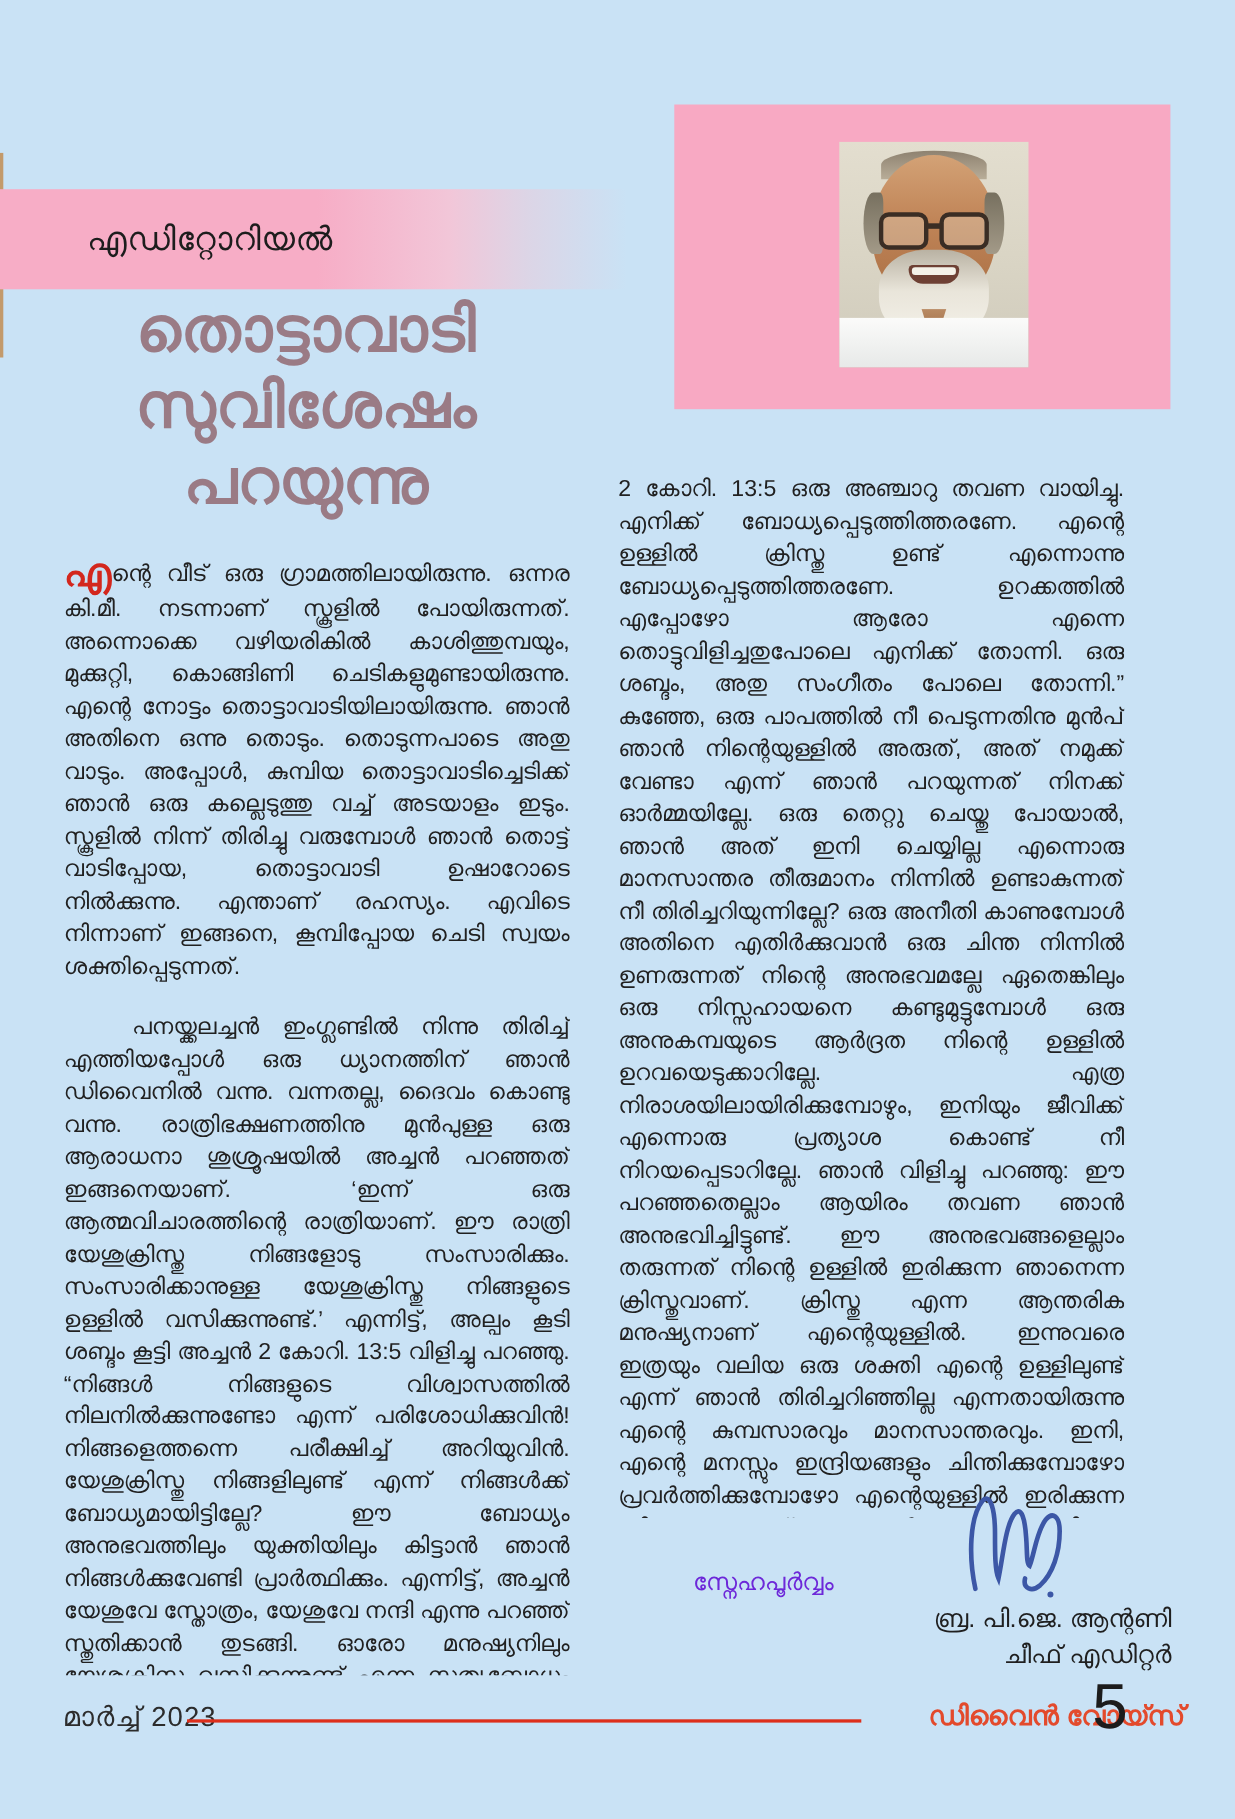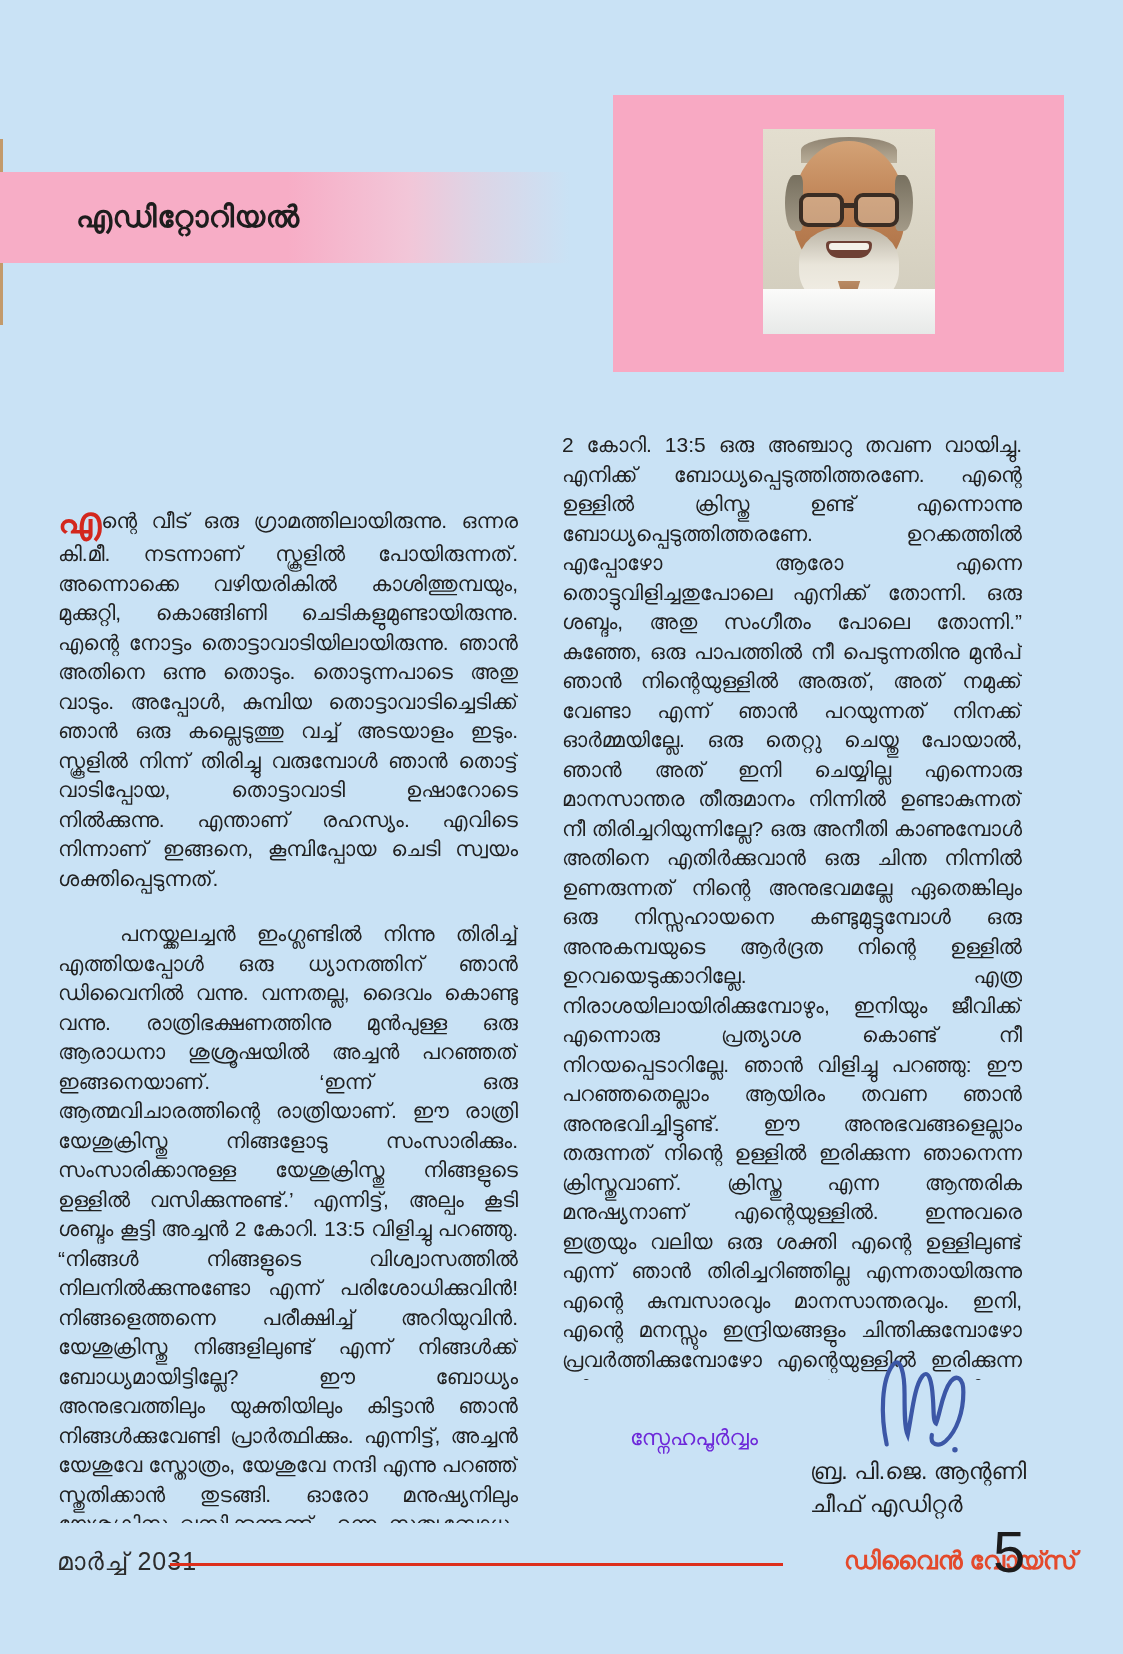--- a/index.html
+++ b/index.html
@@ -13,21 +13,21 @@
   .edge-strip {
     position:absolute; left:0; top:139px; width:3px; height:186px;
     background:#c39a6b;
   }
   .kicker-banner {
     position:absolute; left:0; top:172px; width:600px; height:91px;
     background:linear-gradient(to right, #f7adc6 0%, #f7adc6 48%, #f2c6d8 68%, #dcd5e6 80%, rgba(201,226,245,0) 95%);
     display:flex; align-items:center;
   }
   .kicker-banner .kicker {
-    padding-left:49px; font-size:30px; font-weight:700; color:#1d1d1d; letter-spacing:0.5px;margin-left:27px;
+    padding-left:79px; font-size:30px; font-weight:400; color:#1d1d1d; letter-spacing:0.5px;
   }
   .photo-frame {
     position:absolute; left:613px; top:95px; width:451px; height:277px;
     background:#f8a9c3;
   }
   .photo {
     position:absolute; left:150px; top:34px; width:172px; height:205px;
     background:linear-gradient(180deg,#e3decf 0%,#d9d4c4 55%,#cfcabb 100%);
     overflow:hidden;
   }
@@ -48,21 +48,21 @@
     text-align:center; font-weight:bold; color:#9a7b85;
     font-size:57px; line-height:69px; letter-spacing:0px;
   }
   .col { position:absolute; text-align:justify; font-size:21px; line-height:29.5px; color:#212121; overflow:hidden; }
   .col-left  { left:58px;  top:503px; width:460px; height:1020px; }
   .col-right { left:562px; top:430px; width:460px; height:950px;  }
   .dropcap { font-size:36px; line-height:1; font-weight:bold; color:#d3271d; vertical-align:-5px; }
   .para2 { margin-top:26px; text-indent:62px; }
   .closing { position:absolute; left:630px; top:1425px; font-size:22px; color:#6d28d9; }
   .signature-svg { position:absolute; left:872px; top:1352px; width:105px; height:105px; }
-  .byline { position:absolute; left:810px; top:1455px; width:255px; text-align:left; font-size:23px; color:#1f1f1f; line-height:33px; }
+  .byline { position:absolute; left:810px; top:1455px; width:255px; text-align:right; font-size:23px; color:#1f1f1f; line-height:33px; }
   .footer-issue { position:absolute; left:57px;  top:1547px; font-size:25px; color:#2c2c2c; letter-spacing:1px; }
   .footer-line  { position:absolute; left:170px; top:1563px; width:613px; height:3px; background:#dd2f1c; }
   .footer-mag   { position:absolute; left:796px; top:1546px; font-size:25px; font-weight:bold; color:#e34a2c;margin-left:48px; }
   .footer-page  { position:absolute; left:993px; top:1518px; font-size:58px; font-weight:500; color:#1c1c1c; }
 </style>
 </head>
 <body>
 
 <div class="page">
 
@@ -83,20 +83,25 @@
         <div class="teeth"></div>
       </div>
       <div class="lens-left"></div>
       <div class="lens-right"></div>
       <div class="bridge"></div>
       <div class="collar"></div>
       <div class="shirt"></div>
     </div>
   </div>
 
+  <div class="headline">
+    <div>തൊട്ടാവാടി</div>
+    <div>സുവിശേഷം</div>
+    <div>പറയുന്നു</div>
+  </div>
 
   <div class="col col-left">
     <p><span class="dropcap">എ</span><span>ന്റെ വീട് ഒരു ഗ്രാമത്തിലായിരുന്നു. ഒന്നര കി.മീ. നടന്നാണ് സ്കൂളിൽ പോയിരുന്നത്. അന്നൊക്കെ വഴിയരികിൽ കാശിത്തുമ്പയും, മുക്കുറ്റി, കൊങ്ങിണി ചെടികളുമുണ്ടായിരുന്നു. എന്റെ നോട്ടം തൊട്ടാവാടിയിലായിരുന്നു. ഞാൻ അതിനെ ഒന്നു തൊടും. തൊടുന്നപാടെ അതു വാടും. അപ്പോൾ, കുമ്പിയ തൊട്ടാവാടിച്ചെടിക്ക് ഞാൻ ഒരു കല്ലെടുത്തു വച്ച് അടയാളം ഇടും. സ്കൂളിൽ നിന്ന് തിരിച്ചു വരുമ്പോൾ ഞാൻ തൊട്ട് വാടിപ്പോയ, തൊട്ടാവാടി ഉഷാറോടെ നിൽക്കുന്നു. എന്താണ് രഹസ്യം. എവിടെ നിന്നാണ് ഇങ്ങനെ, കൂമ്പിപ്പോയ ചെടി സ്വയം ശക്തിപ്പെടുന്നത്.</span></p>
     <p class="para2">പനയ്ക്കലച്ചൻ ഇംഗ്ലണ്ടിൽ നിന്നു തിരിച്ച് എത്തിയപ്പോൾ ഒരു ധ്യാനത്തിന് ഞാൻ ഡിവൈനിൽ വന്നു. വന്നതല്ല, ദൈവം കൊണ്ടു വന്നു. രാത്രിഭക്ഷണത്തിനു മുൻപുള്ള ഒരു ആരാധനാ ശുശ്രൂഷയിൽ അച്ചൻ പറഞ്ഞത് ഇങ്ങനെയാണ്. ‘ഇന്ന് ഒരു ആത്മവിചാരത്തിന്റെ രാത്രിയാണ്. ഈ രാത്രി യേശുക്രിസ്തു നിങ്ങളോടു സംസാരിക്കും. സംസാരിക്കാനുള്ള യേശുക്രിസ്തു നിങ്ങളുടെ ഉള്ളിൽ വസിക്കുന്നുണ്ട്.’ എന്നിട്ട്, അല്പം കൂടി ശബ്ദം കൂട്ടി അച്ചൻ 2 കോറി. 13:5 വിളിച്ചു പറഞ്ഞു. “നിങ്ങൾ നിങ്ങളുടെ വിശ്വാസത്തിൽ നിലനിൽക്കുന്നുണ്ടോ എന്ന് പരിശോധിക്കുവിൻ! നിങ്ങളെത്തന്നെ പരീക്ഷിച്ച് അറിയുവിൻ. യേശുക്രിസ്തു നിങ്ങളിലുണ്ട് എന്ന് നിങ്ങൾക്ക് ബോധ്യമായിട്ടില്ലേ? ഈ ബോധ്യം അനുഭവത്തിലും യുക്തിയിലും കിട്ടാൻ ഞാൻ നിങ്ങൾക്കുവേണ്ടി പ്രാർത്ഥിക്കും. എന്നിട്ട്, അച്ചൻ യേശുവേ സ്തോത്രം, യേശുവേ നന്ദി എന്നു പറഞ്ഞ് സ്തുതിക്കാൻ തുടങ്ങി. ഓരോ മനുഷ്യനിലും യേശുക്രിസ്തു വസിക്കുന്നുണ്ട് എന്ന സത്യബോധം ഏവർക്കും പകർന്നു കൊടുക്കണമേ എന്നു കൂടി അച്ചൻ പറയുന്നുണ്ടായിരുന്നു.</p>
   </div>
 
   <div class="col col-right">
     <p>2 കോറി. 13:5 ഒരു അഞ്ചാറു തവണ വായിച്ചു. എനിക്ക് ബോധ്യപ്പെടുത്തിത്തരണേ. എന്റെ ഉള്ളിൽ ക്രിസ്തു ഉണ്ട് എന്നൊന്നു ബോധ്യപ്പെടുത്തിത്തരണേ. ഉറക്കത്തിൽ എപ്പോഴോ ആരോ എന്നെ തൊട്ടുവിളിച്ചതുപോലെ എനിക്ക് തോന്നി. ഒരു ശബ്ദം, അതു സംഗീതം പോലെ തോന്നി.” കുഞ്ഞേ, ഒരു പാപത്തിൽ നീ പെടുന്നതിനു മുൻപ് ഞാൻ നിന്റെയുള്ളിൽ അരുത്, അത് നമുക്ക് വേണ്ടാ എന്ന് ഞാൻ പറയുന്നത് നിനക്ക് ഓർമ്മയില്ലേ. ഒരു തെറ്റു ചെയ്തു പോയാൽ, ഞാൻ അത് ഇനി ചെയ്യില്ല എന്നൊരു മാനസാന്തര തീരുമാനം നിന്നിൽ ഉണ്ടാകുന്നത് നീ തിരിച്ചറിയുന്നില്ലേ? ഒരു അനീതി കാണുമ്പോൾ അതിനെ എതിർക്കുവാൻ ഒരു ചിന്ത നിന്നിൽ ഉണരുന്നത് നിന്റെ അനുഭവമല്ലേ ഏതെങ്കിലും ഒരു നിസ്സഹായനെ കണ്ടുമുട്ടുമ്പോൾ ഒരു അനുകമ്പയുടെ ആർദ്രത നിന്റെ ഉള്ളിൽ ഉറവയെടുക്കാറില്ലേ. എത്ര നിരാശയിലായിരിക്കുമ്പോഴും, ഇനിയും ജീവിക്ക് എന്നൊരു പ്രത്യാശ കൊണ്ട് നീ നിറയപ്പെടാറില്ലേ. ഞാൻ വിളിച്ചു പറഞ്ഞു: ഈ പറഞ്ഞതെല്ലാം ആയിരം തവണ ഞാൻ അനുഭവിച്ചിട്ടുണ്ട്. ഈ അനുഭവങ്ങളെല്ലാം തരുന്നത് നിന്റെ ഉള്ളിൽ ഇരിക്കുന്ന ഞാനെന്ന ക്രിസ്തുവാണ്. ക്രിസ്തു എന്ന ആന്തരിക മനുഷ്യനാണ് എന്റെയുള്ളിൽ. ഇന്നുവരെ ഇത്രയും വലിയ ഒരു ശക്തി എന്റെ ഉള്ളിലുണ്ട് എന്ന് ഞാൻ തിരിച്ചറിഞ്ഞില്ല എന്നതായിരുന്നു എന്റെ കുമ്പസാരവും മാനസാന്തരവും. ഇനി, എന്റെ മനസ്സും ഇന്ദ്രിയങ്ങളും ചിന്തിക്കുമ്പോഴോ പ്രവർത്തിക്കുമ്പോഴോ എന്റെയുള്ളിൽ ഇരിക്കുന്ന ക്രിസ്തുനാഥനോട് ഞാൻ ആലോചിക്കും. ആന്തരീക മനുഷ്യനായ ക്രിസ്തുനാഥനോട് കീഴ്പ്പെട്ടുകൊണ്ടുള്ള ജീവിതത്തിന്റെ പേരാണ് വിശ്വാസജീവിതം. നിങ്ങളും ഡിവൈനിൽ ധ്യാനത്തിനു വരണം. ഞങ്ങൾ കാത്തിരിപ്പുണ്ട്, പ്രാർത്ഥനയോടെ.</p>
   </div>
 
@@ -105,18 +110,18 @@
   <svg class="signature-svg" viewBox="0 0 100 100">
     <path d="M14,88 C8,60 9,26 20,12 C27,4 31,20 31,40 C31,58 31,72 34,79 C38,60 40,33 48,23 C54,16 57,28 58,44 C59,56 58,66 61,68 C65,58 67,38 75,28 C81,21 87,25 87,38 C87,57 81,75 70,85 C63,91 55,88 57,79" stroke="#3c57a6" fill="none" stroke-width="4" stroke-linecap="round"></path>
     <circle cx="79" cy="93" r="2.6" fill="#3c57a6"></circle>
   </svg>
 
   <div class="byline">
     <div>ബ്ര. പി.ജെ. ആന്റണി</div>
     <div>ചീഫ് എഡിറ്റർ</div>
   </div>
 
-  <div class="footer-issue">മാർച്ച് 2031</div>
+  <div class="footer-issue">മാർച്ച് 2023</div>
   <div class="footer-line"></div>
   <div class="footer-mag">ഡിവൈൻ വോയ്സ്</div>
   <div class="footer-page">5</div>
 
 </div>
 
 </body></html>

